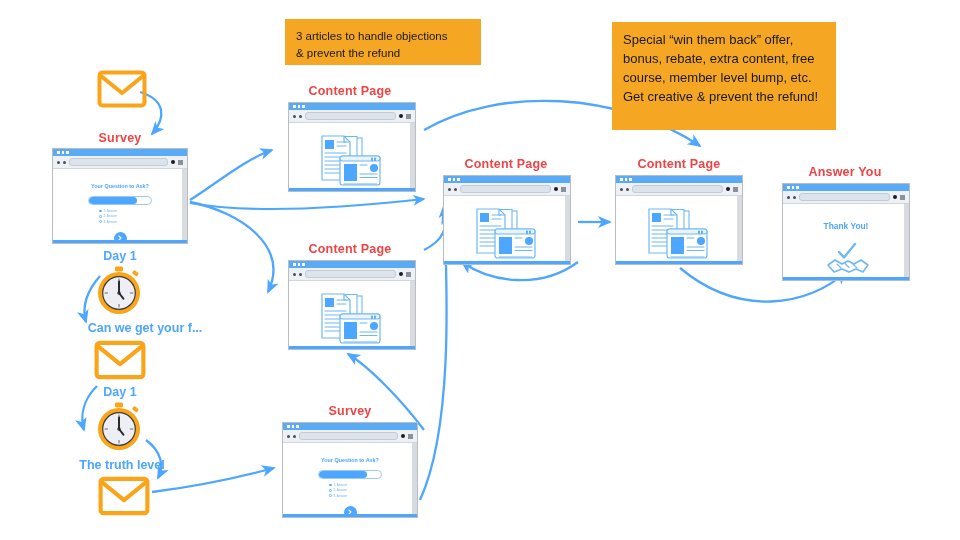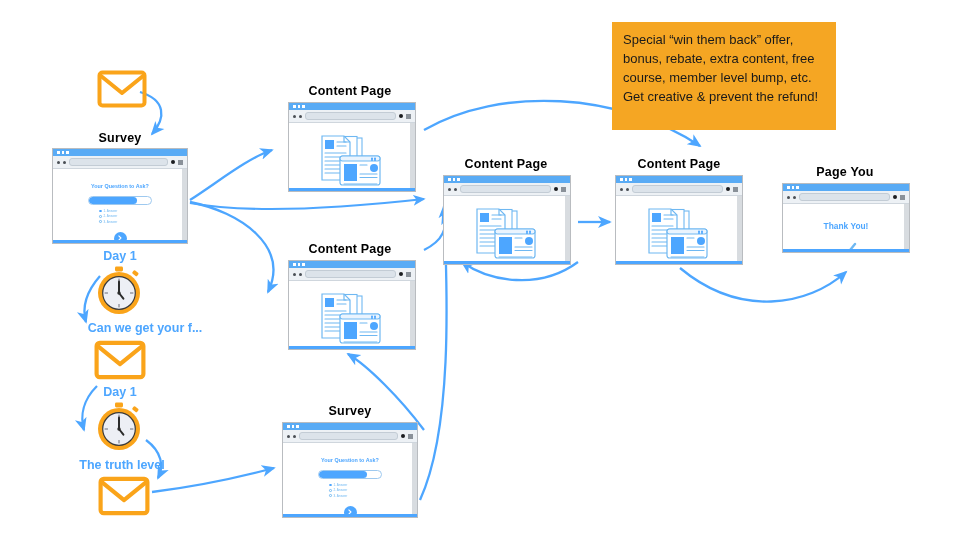--- a/index.html
+++ b/index.html
@@ -6,21 +6,21 @@
   body{width:960px;height:540px;overflow:hidden;
        font-family:"Liberation Sans","DejaVu Sans",sans-serif;}
   #stage{position:relative;width:960px;height:540px;background:#fff;}
 
   
   .note{position:absolute;background:#F5A623;color:#1a1a1a;
         font-size:11.5px;line-height:1.45;font-weight:400;
         padding:9px 11px;box-sizing:border-box;white-space:pre-line;}
 
   
-  .node-title{position:absolute;color:#000000;font-weight:bold;
+  .node-title{position:absolute;color:#ef4444;font-weight:bold;
               font-size:12.5px;letter-spacing:.2px;text-align:center;
               white-space:nowrap;transform:translateX(-50%);}
 
   
   .browser{position:absolute;box-sizing:border-box;background:#fff;
            border:1px solid #b9bcc0;}
   .bw-topbar{height:7px;background:#59ABF5;position:relative;}
   .bw-dots{position:absolute;left:4px;top:2px;display:flex;gap:2px;}
   .bw-dots i{width:2.5px;height:2.5px;background:#fff;display:block;}
   .bw-urlbar{height:12px;background:#EDF1F5;border-bottom:1px solid #cfd6dd;
@@ -100,20 +100,22 @@
       <path d="M420,500 C452,430 448,300 444,206"></path>
 
       <path d="M424,430 C400,398 368,366 348,354"></path>
 
       <path d="M680,268 C740,318 808,306 846,272"></path>
 
       <path d="M578,262 C540,290 490,282 462,262"></path>
     </g>
   </svg>
 
+  <div class="note" style="left:285px;top:19px;width:196px;height:46px;">3 articles to handle objections
+&amp; prevent the refund</div>
 
   <div class="note" style="left:612px;top:22px;width:224px;height:108px;font-size:13px;">Special “win them back” offer,
 bonus, rebate, extra content, free
 course, member level bump, etc.
 Get creative &amp; prevent the refund!</div>
 
   <svg class="icon" style="left:97px;top:70px;" width="50" height="38" viewBox="0 0 50 38">
     <rect x="2.5" y="2.5" width="45" height="33" rx="3" fill="none" stroke="#FAA41A" stroke-width="4"></rect>
     <path d="M4,6 L25,23 L46,6" fill="none" stroke="#FAA41A" stroke-width="4" stroke-linecap="round" stroke-linejoin="round"></path>
   </svg>
@@ -492,22 +494,22 @@
       <div class="sv-next" style="width:13px;height:13px;margin-top:8px;">
         <svg width="6" height="6" viewBox="0 0 10 10">
           <path d="M3,1.6 L6.6,5 L3,8.4" fill="none" stroke="#fff" stroke-width="1.8" stroke-linecap="round" stroke-linejoin="round"></path>
         </svg>
       </div>
       <div class="bw-scroll"></div>
       <div class="bw-foot"></div>
     </div>
   </div>
 
-  <div class="node-title" style="left:845px;top:165px;">Page You</div>
-  <div class="browser" style="left:782px;top:183px;width:128px;height:70px;">
+  <div class="node-title" style="left:845px;top:165px;">Answer You</div>
+  <div class="browser" style="left:782px;top:183px;width:128px;height:98px;">
     <div class="bw-topbar">
       <div class="bw-dots">
           <i></i>
           <i></i>
           <i></i>
         </div>
     </div>
     <div class="bw-urlbar">
       <div class="bw-nav">
           <i></i>

